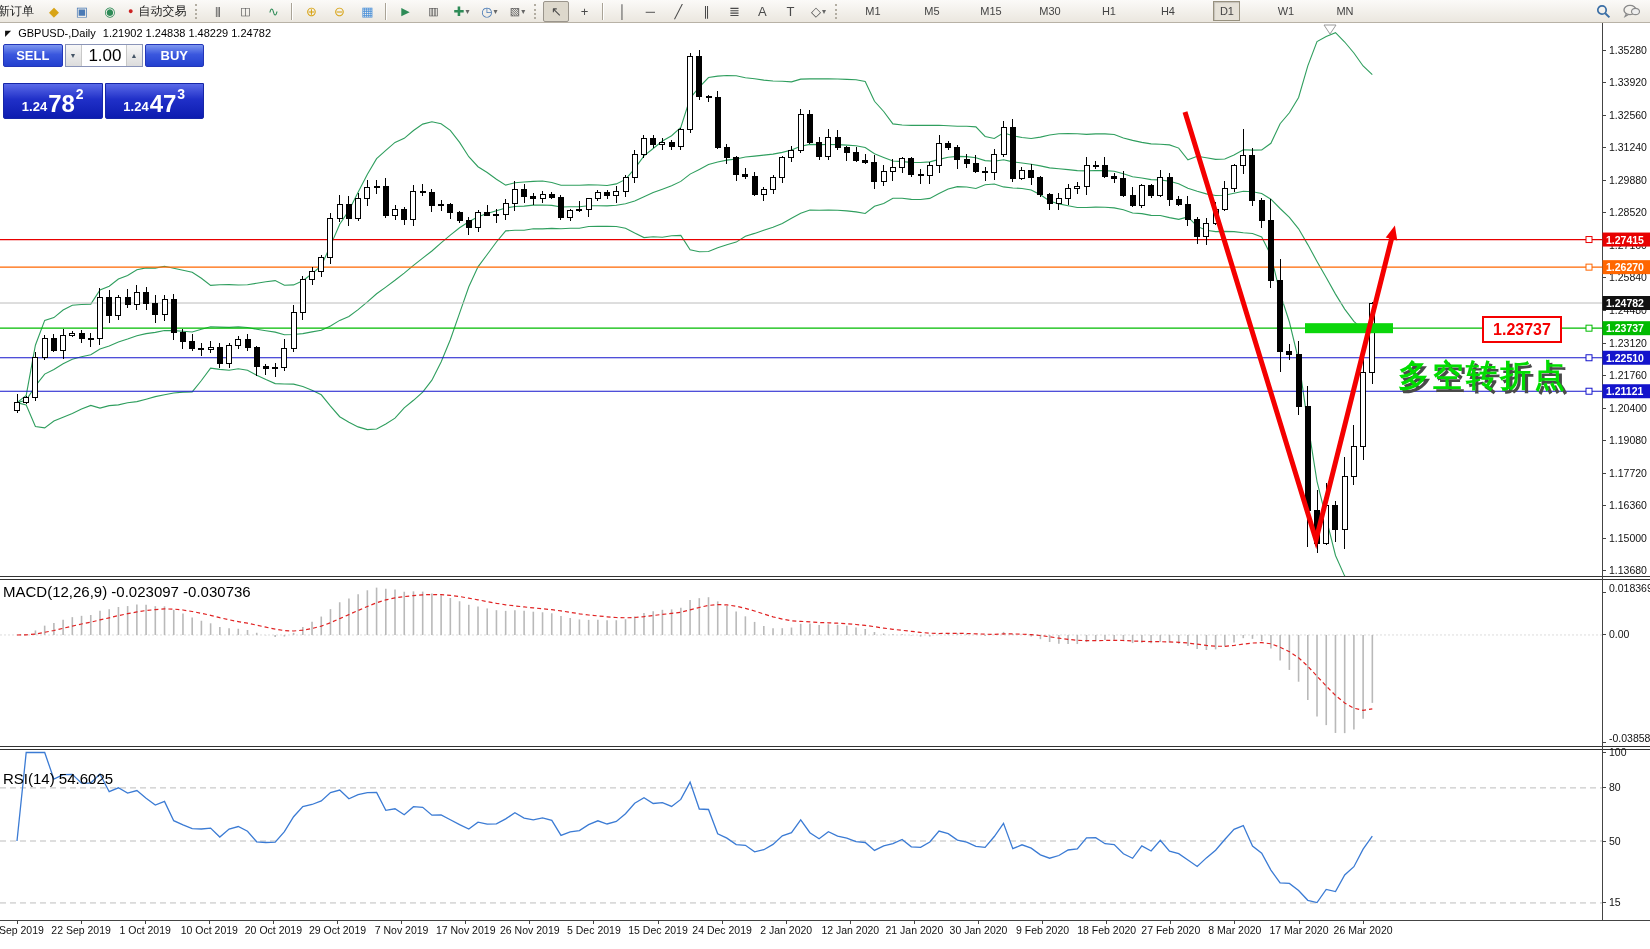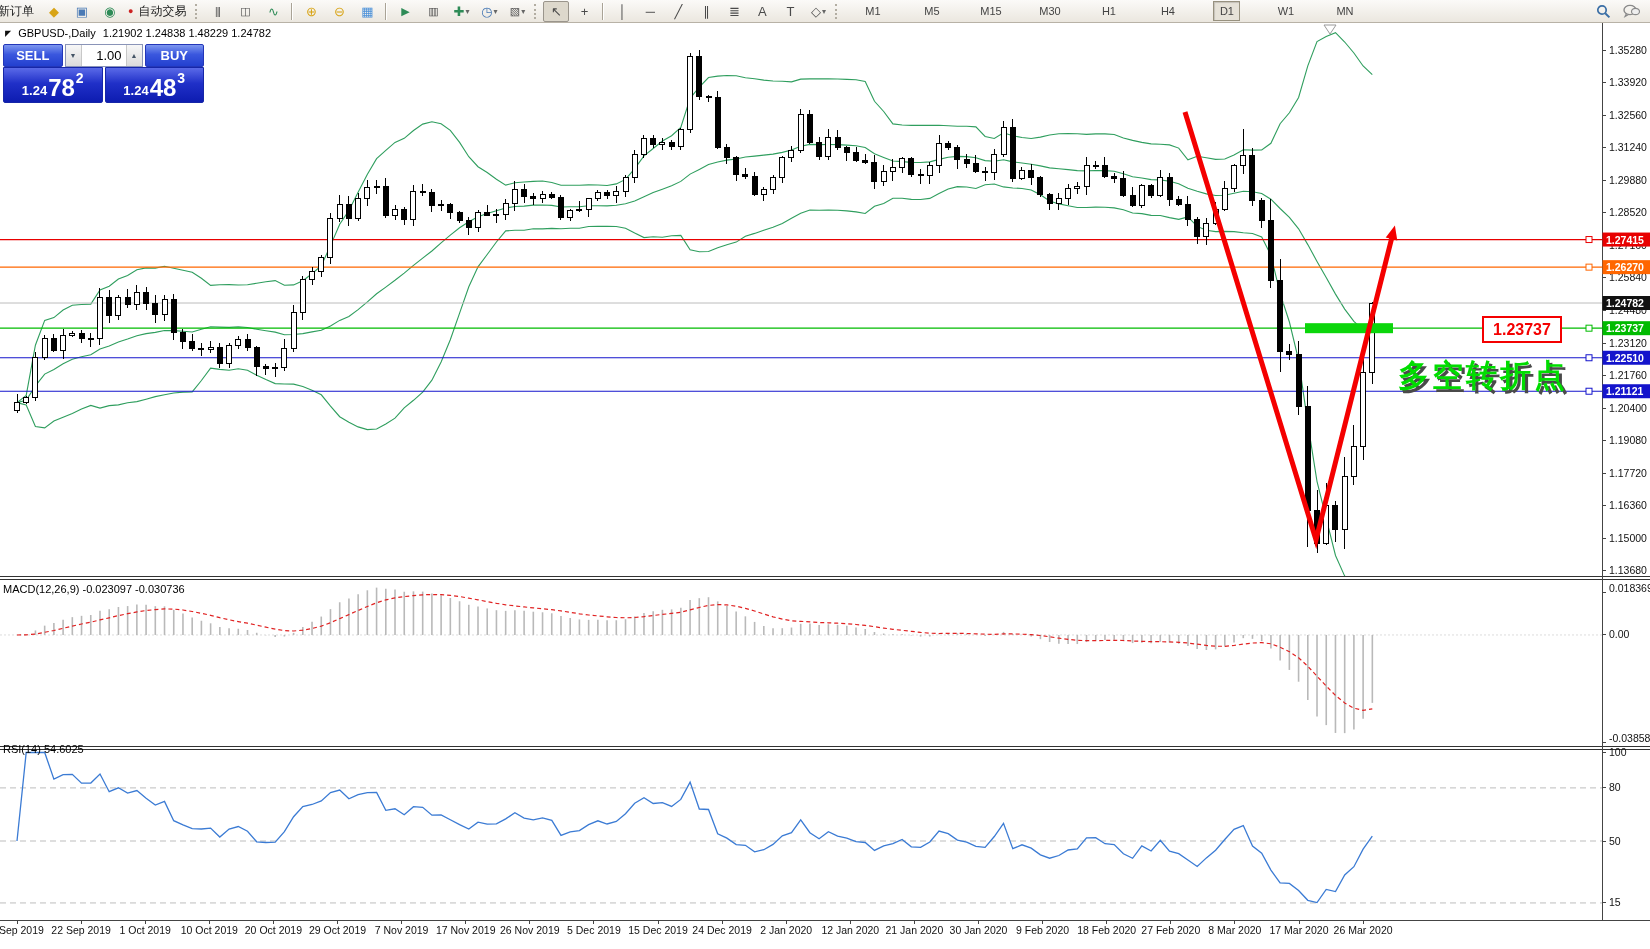--- a/index.html
+++ b/index.html
@@ -20,36 +20,36 @@
   .tf-btn.active{background:#e6e2d8;border:1px solid #97917f;box-shadow:inset 1px 1px 1px rgba(0,0,0,.15);}
   .tb-spacer{flex:1;}
   .icon-gold{color:#d8a416;} .icon-blue{color:#4a7ab5;} .icon-green{color:#2e8b57;}
   .icon-red{color:#cc2222;font-size:9px;margin-right:3px;} .icon-grid{color:#4a90d9;}
   .icon-small{font-size:11px;} .icon-bars{font-size:10px;letter-spacing:-1px;color:#555;}
   
   #chart-title{position:absolute;left:5px;top:27px;z-index:4;font-size:11px;color:#000;display:flex;gap:7px;align-items:center;}
   #chart-title .marker{font-size:8px;color:#111;}
   
   #ocp{position:absolute;left:3px;top:44px;width:201px;z-index:4;}
-  .ocp-r1{display:flex;height:23px;gap:2px;margin-bottom:0;}
+  .ocp-r1{display:flex;height:23px;gap:2px;margin-bottom:16px;}
   .sellbtn,.buybtn{width:62px;background:linear-gradient(#7d97ef,#3a57de 45%,#2340cf);color:#fff;font-weight:bold;
     font-size:13px;display:flex;align-items:center;justify-content:center;border:1px solid #2336b8;border-radius:2px;}
   .volbox{flex:1;display:flex;background:#fff;border:1px solid #8a94b8;align-items:stretch;}
   .spin{width:15px;display:flex;align-items:center;justify-content:center;font-size:7px;color:#456;
     background:linear-gradient(#f7f7f7,#dcdcdc);}
   .spin.dn{border-right:1px solid #c8c8c8;} .spin.up{border-left:1px solid #c8c8c8;}
-  .volinput{flex:1;border:none;text-align:right;font-size:13px;padding:0 4px 0 0;width:40px;outline:none;color:#000;}
+  .volinput{flex:1;border:none;text-align:right;font-size:17px;padding:0 4px 0 0;width:40px;outline:none;color:#000;}
   .ocp-r2{display:flex;gap:2px;height:36px;}
   .pricebox{flex:1;background:linear-gradient(#5a6ae8,#2030c8 45%,#0d1cb0);color:#fff;display:flex;
     align-items:flex-end;justify-content:center;border:1px solid #1626a8;border-radius:0 0 2px 2px;}
   .ps{font-size:13px;font-weight:bold;margin:0 1px 4px 0;}
   .pb{font-size:24px;font-weight:bold;line-height:29px;}
   .pp{font-size:14px;font-weight:bold;margin:0 0 16px 1px;}
   
-  .pane-label{position:absolute;left:3px;z-index:3;font-size:11px;color:#000;}
+  .pane-label{position:absolute;left:3px;z-index:3;font-size:15px;color:#000;}
   #cv{position:absolute;left:0;top:0;z-index:1;}
   svg text{font-family:"Liberation Sans",sans-serif;}
 </style>
 </head>
 <body>
 
 <div id="app">
 
   <div id="toolbar">
     <span class="tb-btn" style="margin-left:-7px">
@@ -183,28 +183,28 @@
       <div class="buybtn">BUY</div>
     </div>
     <div class="ocp-r2">
       <div class="pricebox">
         <span class="ps">1.24</span>
           <span class="pb">78</span>
           <span class="pp">2</span>
       </div>
       <div class="pricebox">
         <span class="ps">1.24</span>
-          <span class="pb">48</span>
+          <span class="pb">47</span>
           <span class="pp">3</span>
       </div>
     </div>
   </div>
 
   <div class="pane-label" style="top:583px">MACD(12,26,9) -0.023097 -0.030736</div>
-  <div class="pane-label" style="top:743px">RSI(14) 54.6025</div>
+  <div class="pane-label" style="top:770px">RSI(14) 54.6025</div>
 
   <svg id="cv" width="1650" height="949">
       <defs>
         <clipPath id="clipP">
           <rect x="0" y="24" width="1602" height="553"></rect>
         </clipPath>
         <clipPath id="clipM">
           <rect x="0" y="581" width="1602" height="164"></rect>
         </clipPath>
         <clipPath id="clipR">

